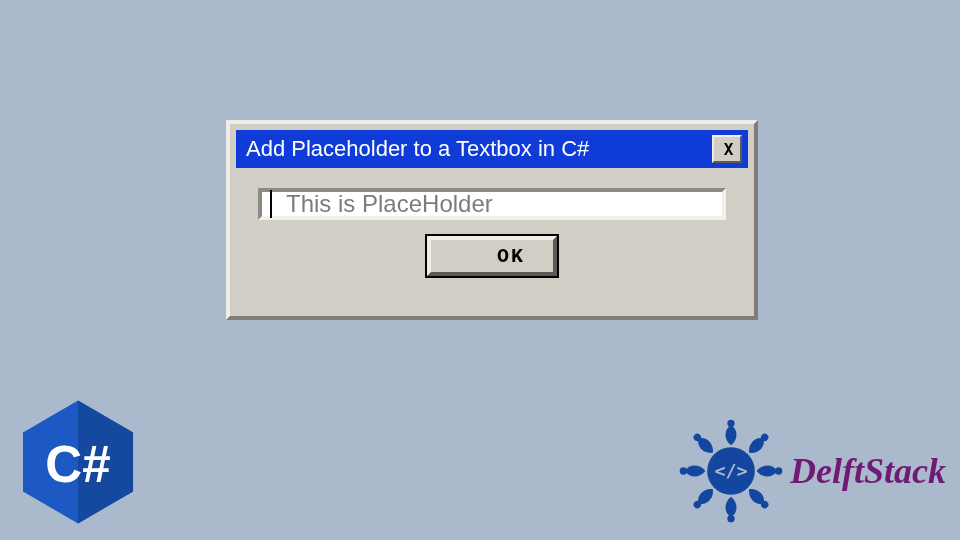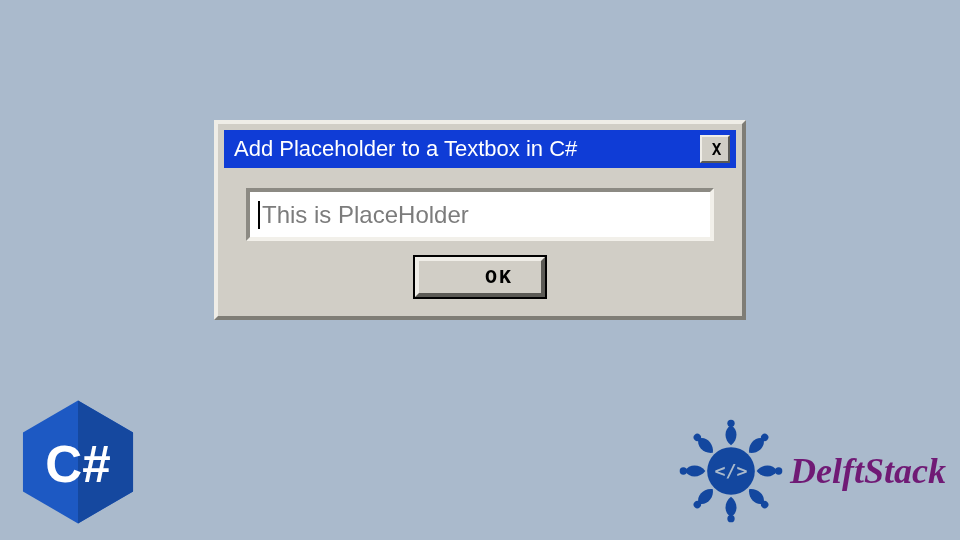--- a/index.html
+++ b/index.html
@@ -4,21 +4,21 @@
 <style>
   * { box-sizing: border-box; margin: 0; padding: 0; }
   html, body { width: 960px; height: 540px; overflow: hidden; }
   body {
     background: #aabacc;
     font-family: Arial, sans-serif;
     position: relative;
   }
   .dialog {
     position: absolute;
-    left: 214px;
+    left: 226px;
     top: 120px;
     width: 532px;
     height: 200px;
     background: #d1cec6;
     border-top: 4px solid #efede7;
     border-left: 4px solid #efede7;
     border-right: 4px solid #7f7d76;
     border-bottom: 4px solid #7f7d76;
   }
   .titlebar {
@@ -50,29 +50,30 @@
   .close-x {
     font-family: monospace;
     font-size: 16px;
     font-weight: 900;
     color: #000;
     letter-spacing: -3px;
   }
   .body-area { padding: 14px 28px 10px; }
   .textbox {
     width: 100%;
-    height: 53px;
+    height: 32px;
     background: #fff;
     border-top: 4px solid #8c8a83;
     border-left: 4px solid #8c8a83;
     border-right: 4px solid #f2f0ea;
     border-bottom: 4px solid #f2f0ea;
     display: flex;
     align-items: center;
     padding: 0 8px;
+    gap: 12px;
   }
   .caret {
     width: 2px;
     height: 28px;
     background: #000;
     margin-right: 2px;
   }
   .placeholder {
     color: #7c7c7c;
     font-size: 24px;

